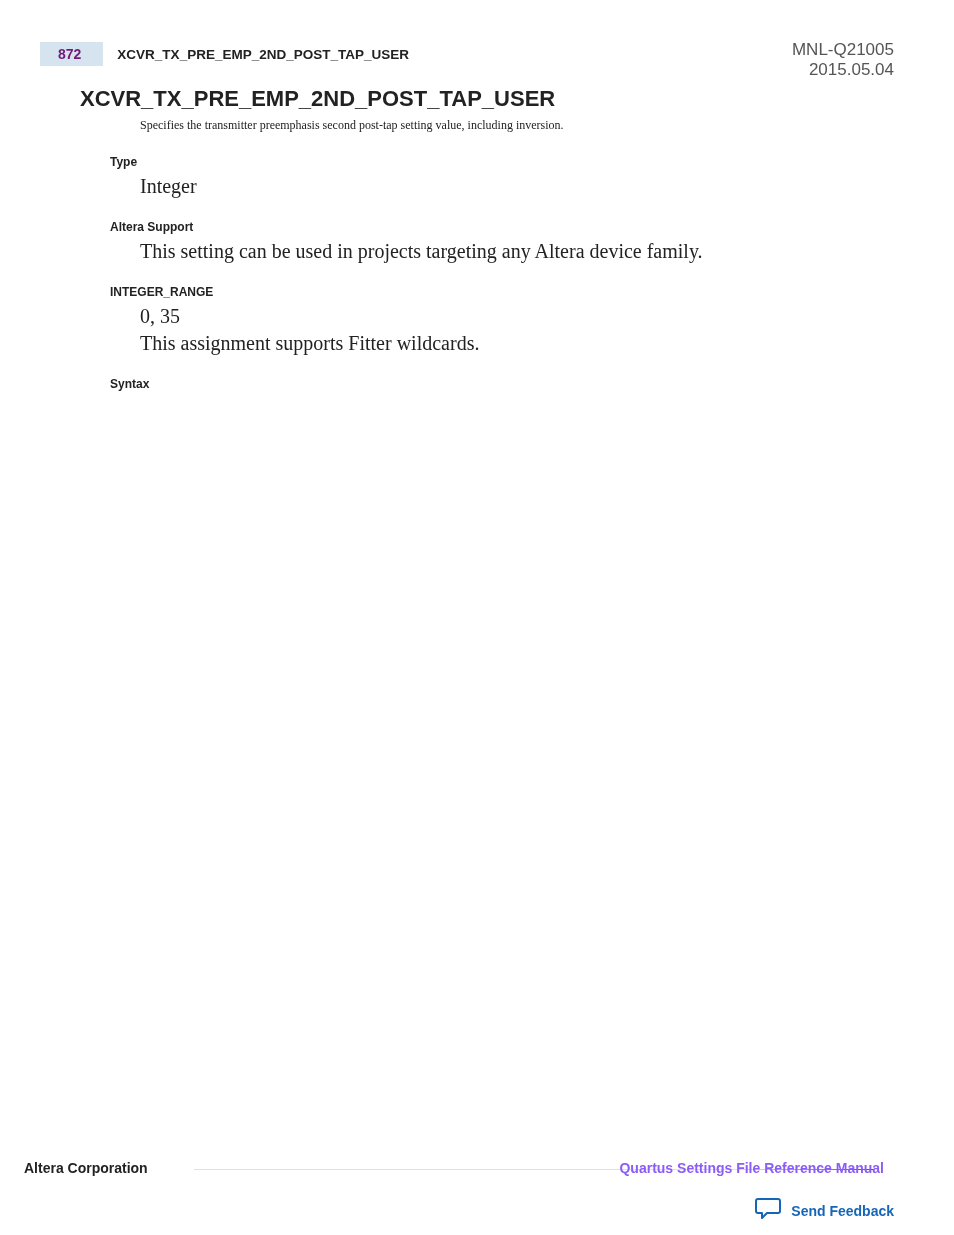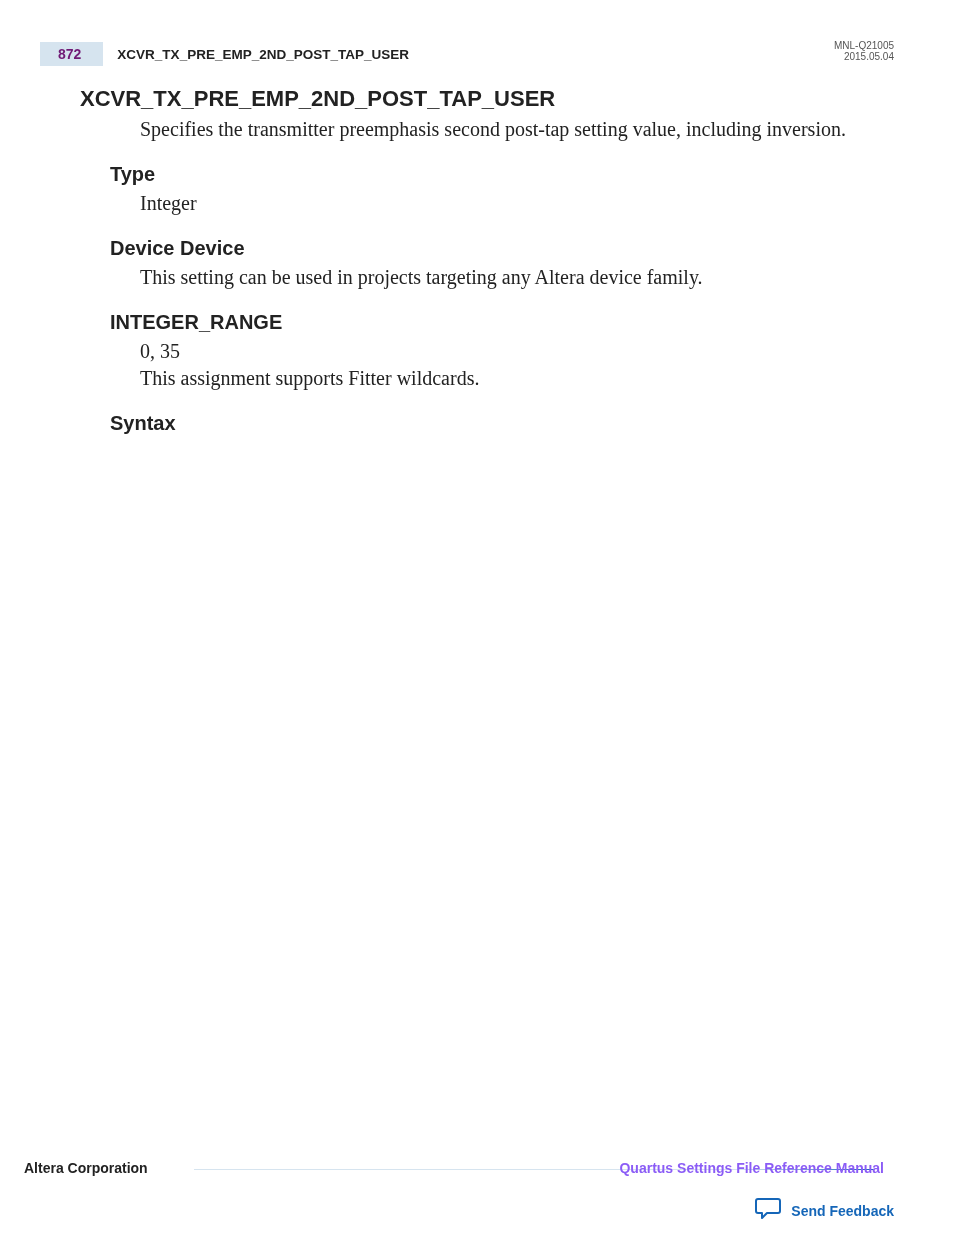--- a/index.html
+++ b/index.html
@@ -28,41 +28,41 @@
   .running-title{
     display:inline-block;
     font-weight:bold;
     font-size:13.5px;
     padding:4px 10px;
   }
   .doc-id{
     position:absolute;
     top:40px;right:60px;
     text-align:right;
-    font-size:10px;
+    font-size:17px;
     color:#555;
   }
   .content{
     position:absolute;
     top:86px;left:80px;right:78px;
   }
   h1{
     font-family:"Segoe UI",Arial,sans-serif;
     font-weight:bold;
     font-size:22px;
     margin:0 0 6px 0;
   }
   .intro{
-    font-size:20px;
+    font-size:12px;
     margin:2px 0 22px 60px;
   }
   h2{
     font-family:"Segoe UI",Arial,sans-serif;
     font-weight:bold;
-    font-size:20px;
+    font-size:12px;
     margin:22px 0 6px 30px;
   }
   .body-text{
     font-size:20px;
     margin:4px 0 0 60px;
   }
   .footer{
     position:absolute;
     left:24px;right:60px;
     bottom:58px;
@@ -114,21 +114,21 @@
   <div>2015.05.04</div>
 </div>
 
 <div class="content">
   <h1>XCVR_TX_PRE_EMP_2ND_POST_TAP_USER</h1>
   <div class="intro">Specifies the transmitter preemphasis second post-tap setting value, including inversion.</div>
 
   <h2>Type</h2>
   <div class="body-text">Integer</div>
 
-  <h2>Device Device</h2>
+  <h2>Altera Support</h2>
   <div class="body-text">This setting can be used in projects targeting any Altera device family.</div>
 
   <h2>INTEGER_RANGE</h2>
   <div class="body-text">0, 35</div>
 
   <div class="body-text">This assignment supports Fitter wildcards.</div>
 
   <h2>Syntax</h2>
 </div>
 

